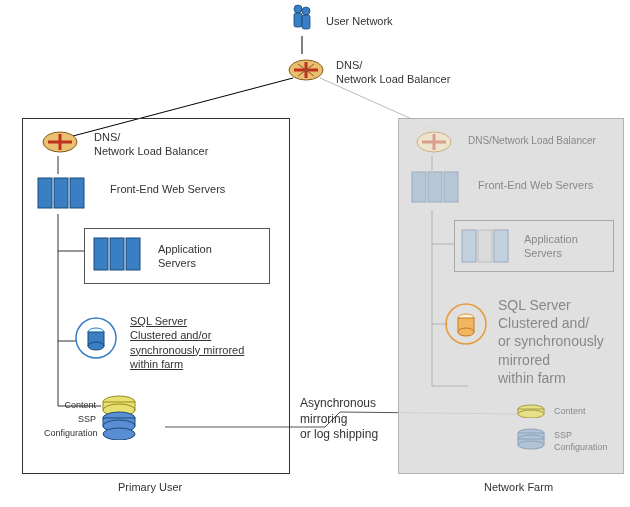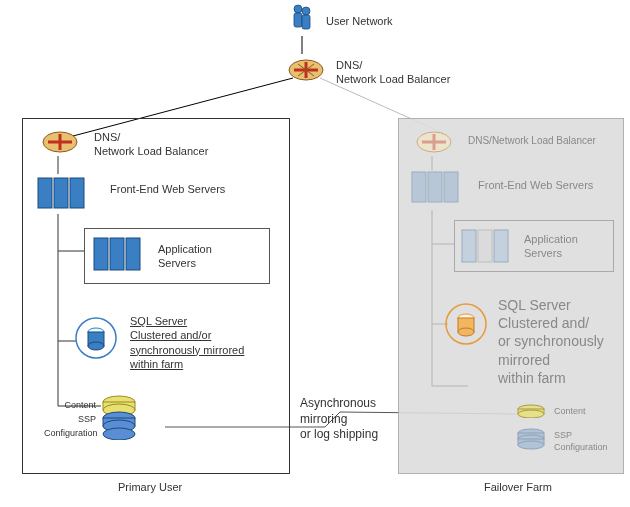--- a/index.html
+++ b/index.html
@@ -102,21 +102,21 @@
   <ellipse cx="19" cy="24" rx="16" ry="6" fill="#5a8ed4" stroke="#1a4a7a"></ellipse>
   <rect x="3" y="24" width="32" height="8" fill="#5a8ed4" stroke="#1a4a7a"></rect>
   <ellipse cx="19" cy="32" rx="16" ry="6" fill="#5a8ed4" stroke="#1a4a7a"></ellipse>
   <ellipse cx="19" cy="40" rx="16" ry="6" fill="#5a8ed4" stroke="#1a4a7a"></ellipse>
 </svg>
 <span class="label small" style="left:62px; top:400px; text-align:right; width:34px;">Content</span>
 <span class="label small" style="left:62px; top:414px; text-align:right; width:34px;">SSP</span>
 <span class="label small" style="left:44px; top:428px; text-align:right; width:52px;">Configuration</span>
 
 <div class="farm-box faded-box" style="left:398px; top:118px; width:226px; height:356px;"></div>
-<span class="label" style="left:484px; top:480px;">Failover Farm</span>
+<span class="label" style="left:484px; top:480px;">Network Farm</span>
 
 <svg style="left:414px; top:126px; opacity:0.8;" width="40" height="30">
   <ellipse cx="20" cy="16" rx="17" ry="10" fill="#f2e5c8" stroke="#c4a070"></ellipse>
   <path d="M8 16 L32 16 M20 8 L20 24" stroke="#d8907a" stroke-width="3" fill="none"></path>
 </svg>
 <span class="label faded" style="left:468px; top:134px; font-size:10px;">DNS/Network Load Balancer</span>
 
 <svg style="left:410px; top:168px; opacity:0.6;" width="52" height="40">
   <rect x="2" y="4" width="14" height="30" fill="#9cb8d4" stroke="#6a8aa8"></rect>
   <rect x="18" y="4" width="14" height="30" fill="#9cb8d4" stroke="#6a8aa8"></rect>

